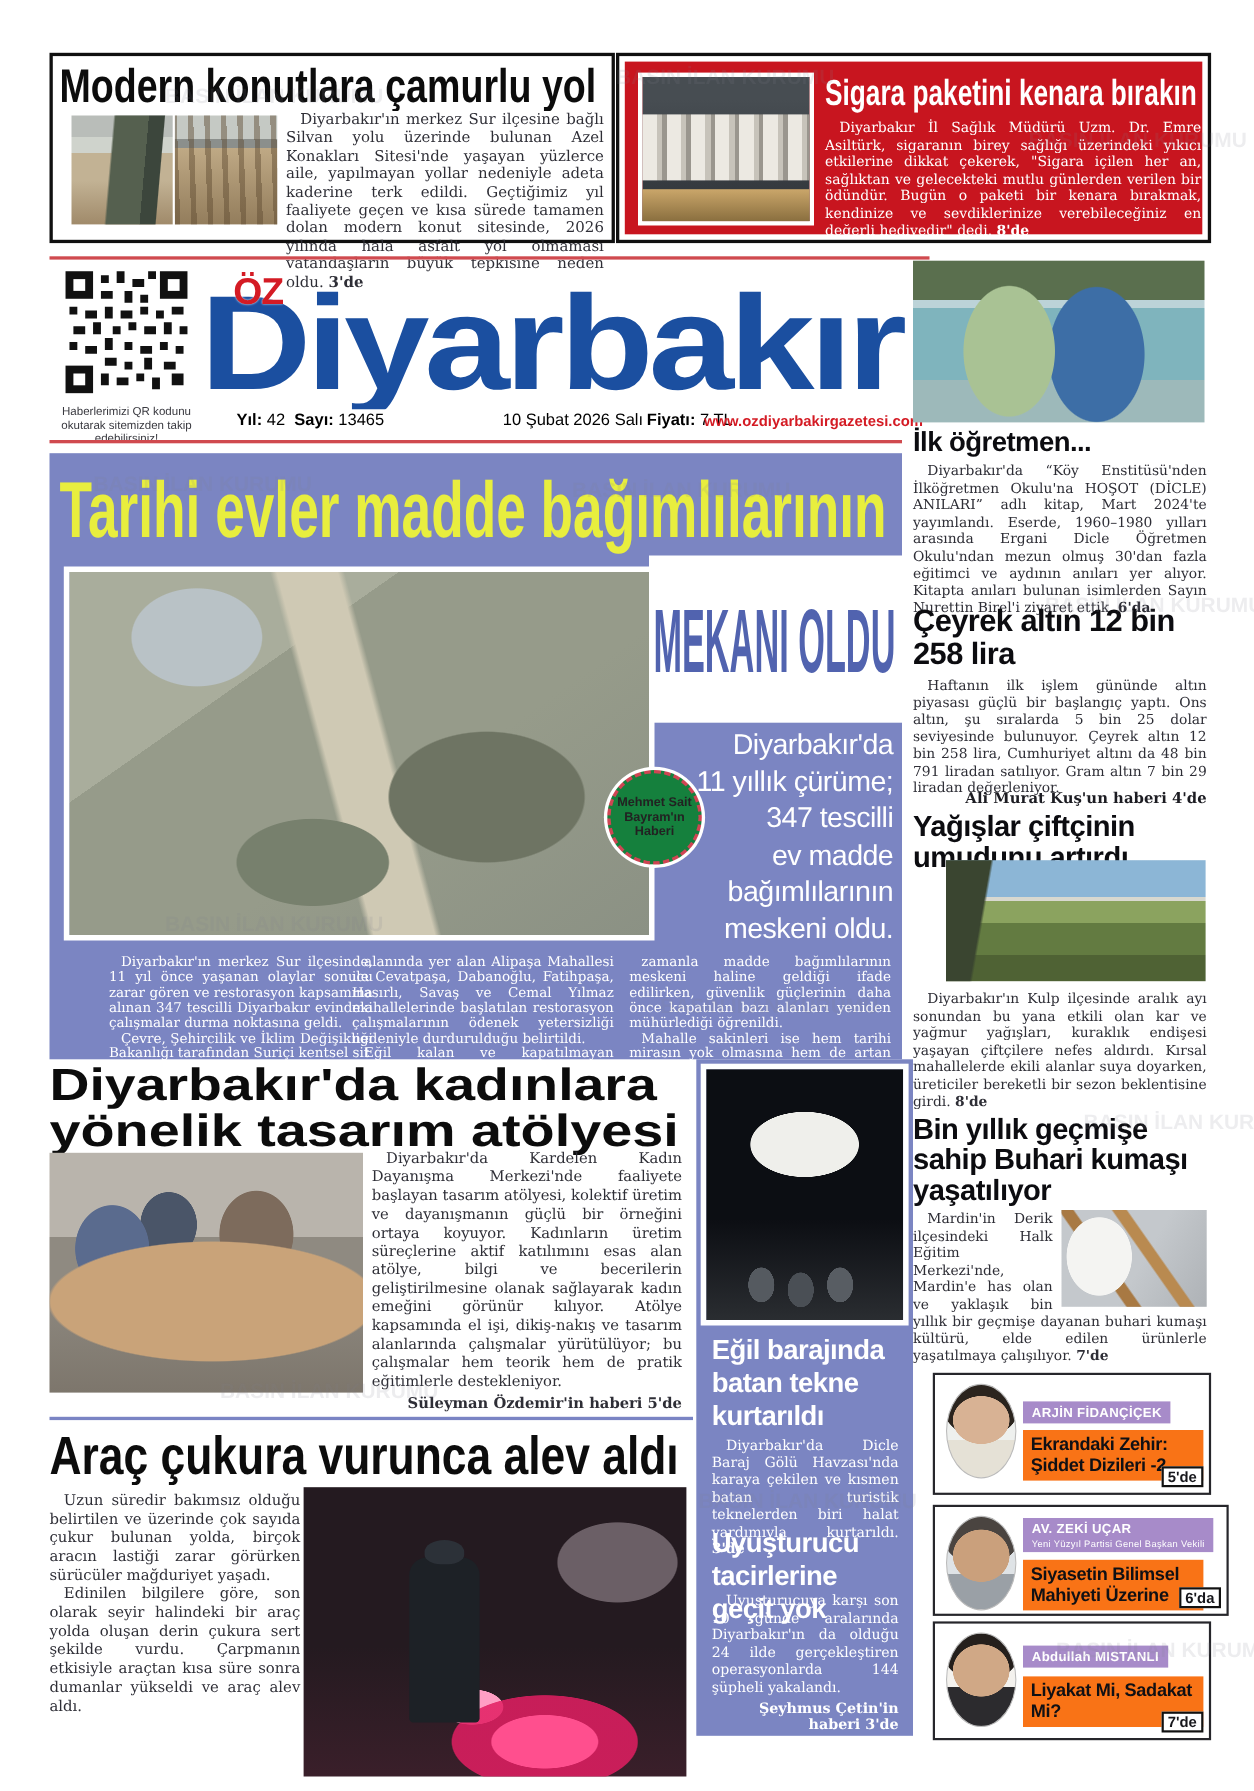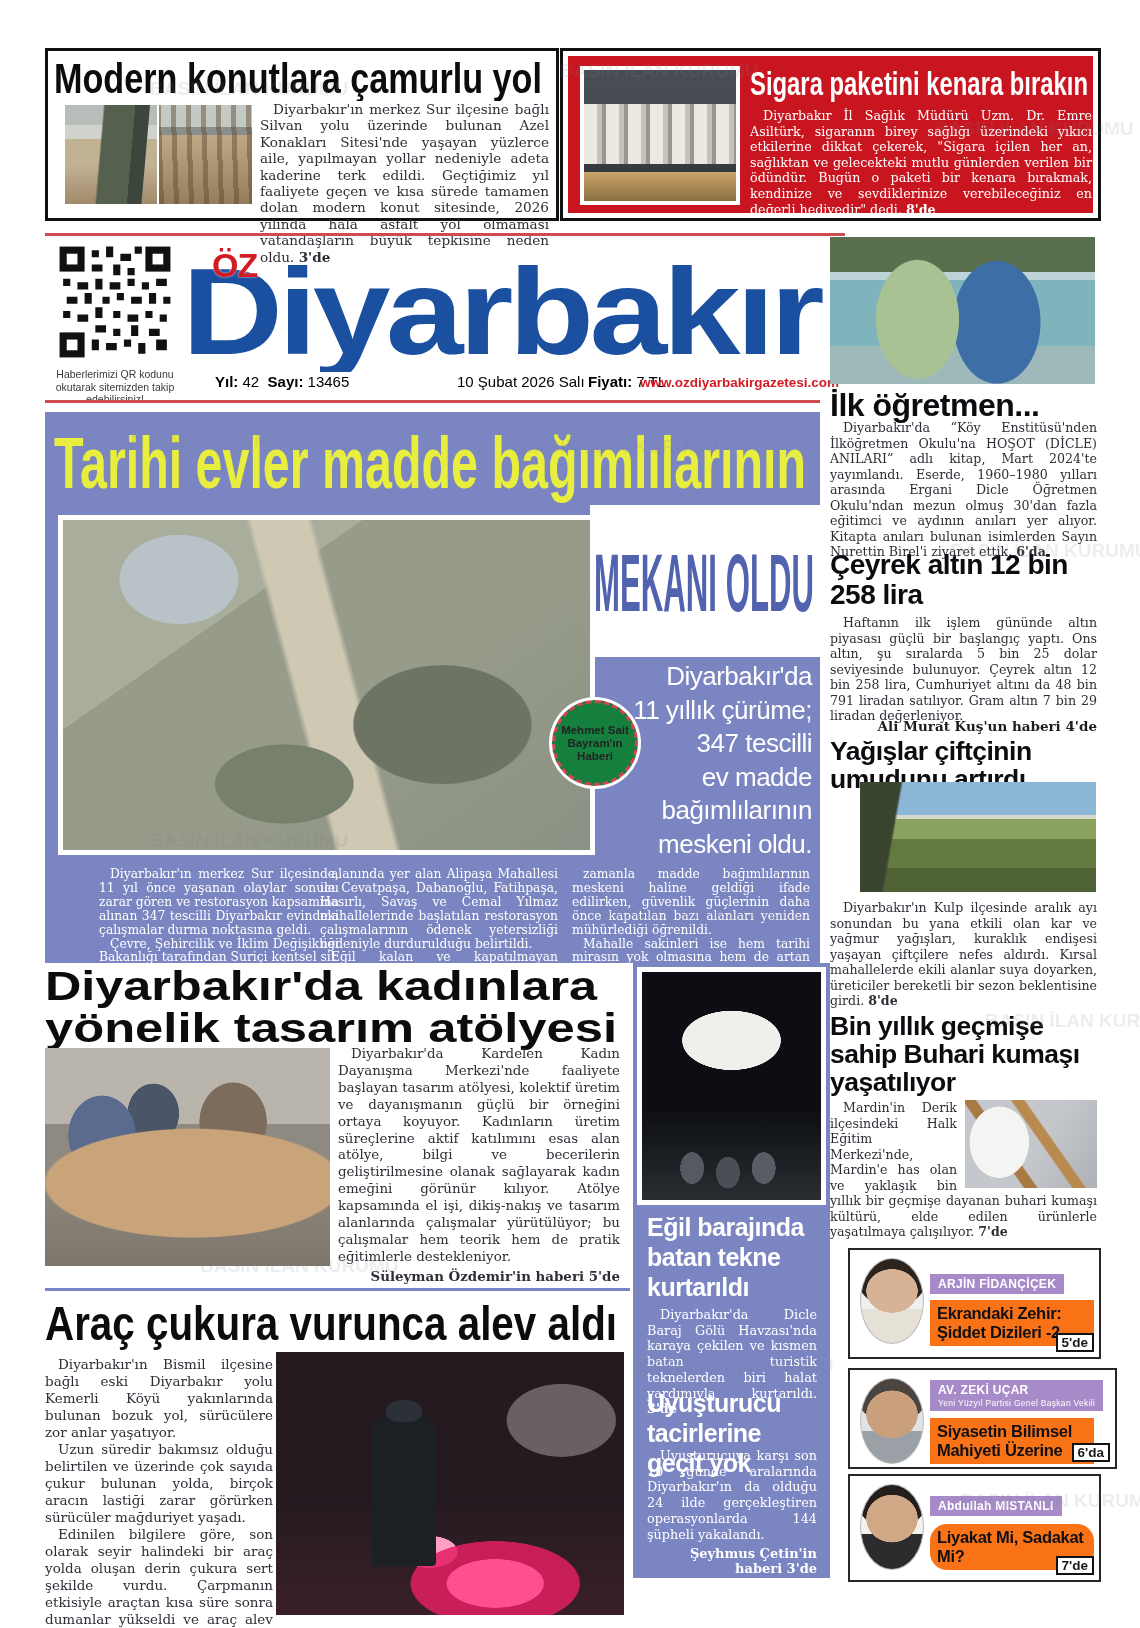--- a/index.html
+++ b/index.html
@@ -63,21 +63,21 @@
   .inf-d{left:640px;color:#d41b24;font-weight:bold;font-size:13.5px;top:375px;}
 
   
   .ph-men{left:830px;top:237px;width:265px;height:147px;
     background:radial-gradient(42px 60px at 33% 56%,#a9c294 0 98%,rgba(0,0,0,0) 100%),
                radial-gradient(44px 62px at 63% 58%,#3d6ea6 0 98%,rgba(0,0,0,0) 100%),
                radial-gradient(16px 16px at 33% 30%,#c9a184 0 98%,rgba(0,0,0,0) 100%),
                radial-gradient(16px 16px at 63% 30%,#cfa88a 0 98%,rgba(0,0,0,0) 100%),
                linear-gradient(180deg,#5a6f4e 0 24%,#bcd3d8 24% 29%,#7fb4bd 29% 74%,#9db9ba 74%);}
   .rh{font-weight:800;letter-spacing:-0.5px;color:#0c0c10;line-height:1.06;}
-  .teach-h{left:830px;top:389px;font-size:32px;}
+  .teach-h{left:830px;top:389px;font-size:25px;}
   .rc-body{left:830px;width:267px;font-size:12.6px;line-height:15.5px;color:#2e2e36;}
   .teach-body{top:420px;}
   .gold-h{left:830px;top:550px;font-size:28px;width:270px;}
   .gold-body{top:615px;}
   .rc-byline{left:830px;width:267px;text-align:right;font-weight:bold;font-size:13.5px;
              font-family:"DejaVu Serif",serif;color:#1c1c22;}
   .gold-by{top:718px;}
   .rain-h{left:830px;top:737px;font-size:26.5px;width:272px;}
   .ph-field{left:860px;top:782px;width:236px;height:110px;
     background:linear-gradient(100deg,#3a4530 0 16%,rgba(0,0,0,0) 17%),
@@ -297,21 +297,21 @@
       <span>AV. ZEKİ UÇAR</span>
       <span class="csub">Yeni Yüzyıl Partisi Genel Başkan Vekili</span>
     </div>
     <div class="ctitle" style="top:48px;">Siyasetin Bilimsel Mahiyeti Üzerine</div>
     <div class="cref">6'da</div>
   </div>
 
   <div class="abs card card3">
     <div class="oval ov3"></div>
     <div class="cname" style="top:20px;">Abdullah MISTANLI</div>
-    <div class="ctitle" style="top:48px;border-radius:17px;">Liyakat Mi, Sadakat Mi?</div>
+    <div class="ctitle" style="top:48px;">Liyakat Mi, Sadakat Mi?</div>
     <div class="cref">7'de</div>
   </div>
 
   <section class="abs main-purple"></section>
   <svg class="abs kicker-svg" width="764" height="88">
     <text x="2" y="68" font-size="72" font-weight="bold" fill="#e8ee3e" textLength="752" lengthAdjust="spacingAndGlyphs">Tarihi evler madde bağımlılarının</text>
   </svg>
   <div class="abs mekani-panel">
     <svg width="230" height="152">
       <text x="4" y="106" font-size="82" font-weight="bold" fill="#5163af" textLength="220" lengthAdjust="spacingAndGlyphs">MEKANI OLDU</text>
@@ -352,21 +352,20 @@
   <div class="abs women-body serif jt">
     <p><span>Diyarbakır'da Kardelen Kadın Dayanışma Merkezi'nde faaliyete başlayan tasarım atölyesi, kolektif üretim ve dayanışmanın güçlü bir örneğini ortaya koyuyor. Kadınların üretim süreçlerine aktif katılımını esas alan atölye, bilgi ve becerilerin geliştirilmesine olanak sağlayarak kadın emeğini görünür kılıyor. Atölye kapsamında el işi, dikiş-nakış ve tasarım alanlarında çalışmalar yürütülüyor; bu çalışmalar hem teorik hem de pratik eğitimlerle destekleniyor.</span></p>
     <span class="women-by">Süleyman Özdemir'in haberi 5'de</span>
   </div>
   <div class="abs divider"></div>
 
   <svg class="abs car-h" width="580" height="54">
     <text x="0" y="44" font-size="49" font-weight="bold" fill="#0c0c0c" textLength="572" lengthAdjust="spacingAndGlyphs">Araç çukura vurunca alev aldı</text>
   </svg>
   <div class="abs car-body serif jt">
-    <p>Diyarbakır'ın Bismil ilçesine bağlı eski Diyarbakır yolu Kemerli Köyü yakınlarında bulunan bozuk yol, sürücülere zor anlar yaşatıyor.</p>
     <p>Uzun süredir bakımsız olduğu belirtilen ve üzerinde çok sayıda çukur bulunan yolda, birçok aracın lastiği zarar görürken sürücüler mağduriyet yaşadı.</p>
     <p><span>Edinilen bilgilere göre, son olarak seyir halindeki bir araç yolda oluşan derin çukura sert şekilde vurdu. Çarpmanın etkisiyle araçtan kısa süre sonra dumanlar yükseldi ve araç alev aldı.</span>
        </p>
   </div>
   <div class="abs ph-fire">
     <div class="fireman"></div>
   </div>
 
   <section class="abs mid-purple">
     <div class="ph-boat"></div>

